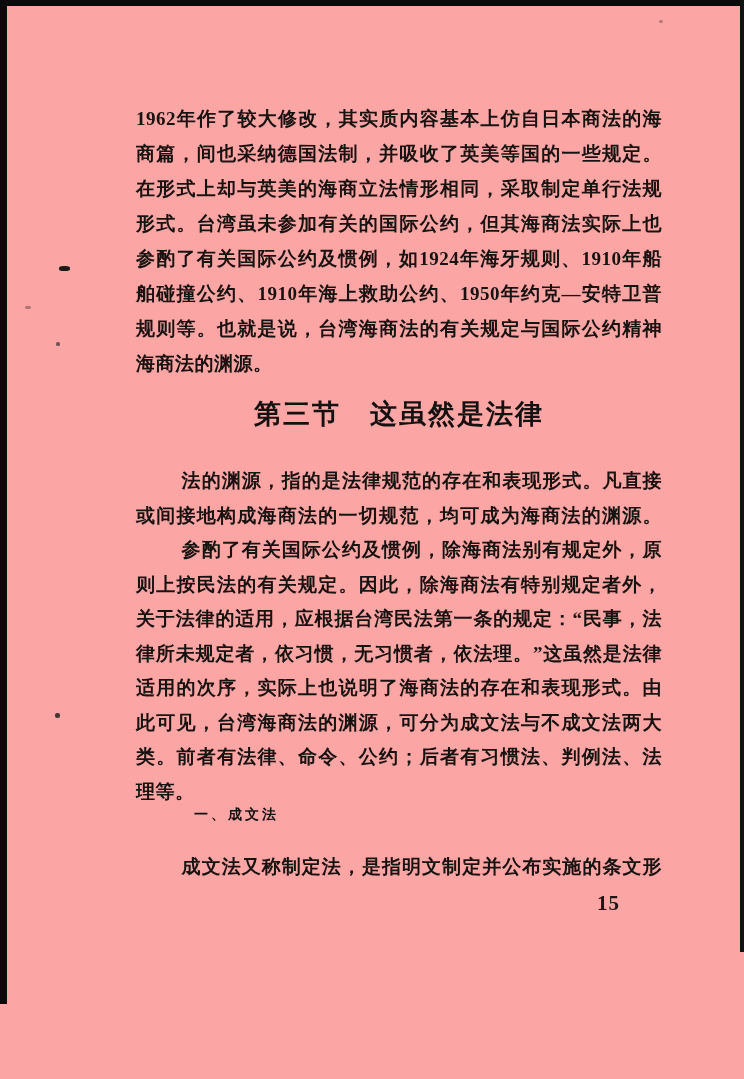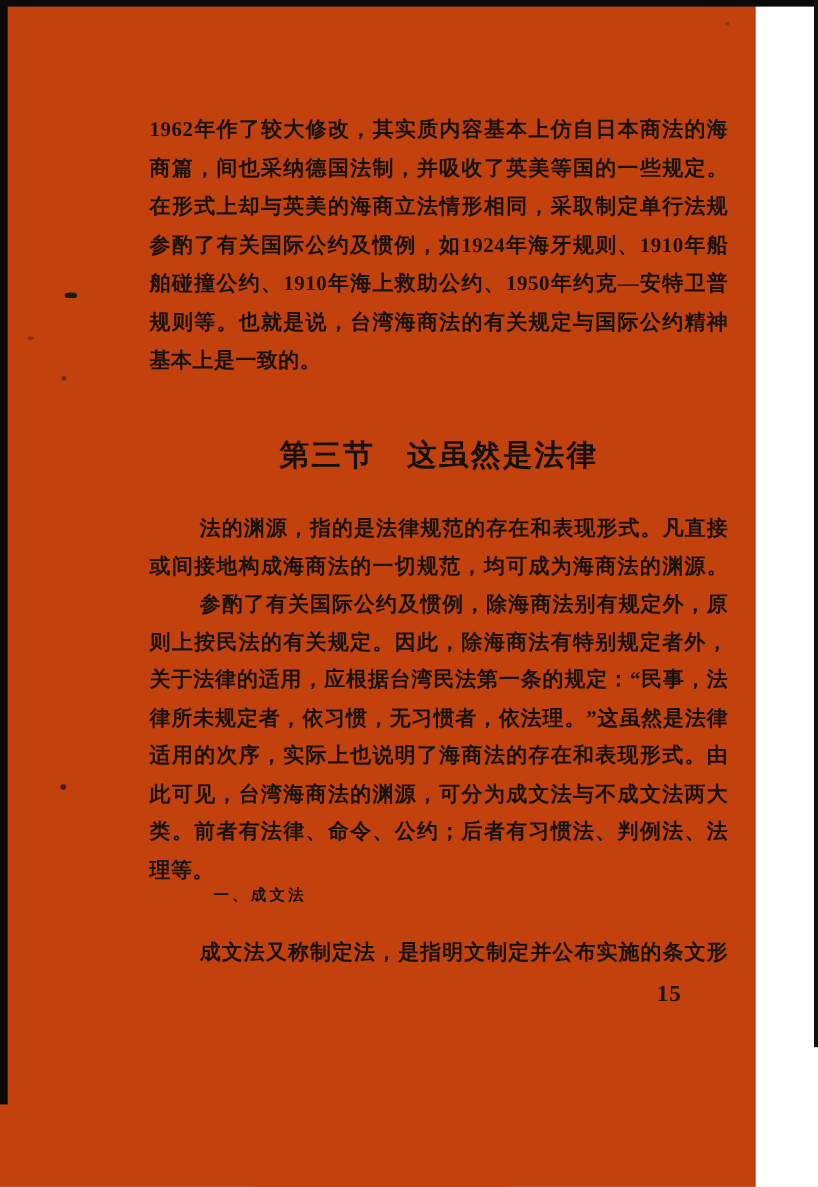--- a/index.html
+++ b/index.html
@@ -4,22 +4,22 @@
 <style>
   html,body{margin:0;padding:0;}
   body{
     width:744px;height:1079px;
     background:#ffffff;
     font-family:"Liberation Serif","DejaVu Serif",serif;
     overflow:hidden;
   }
   .page{
     position:relative;
-    width:687px;height:1079px;
-    background:#c2410c;
+    width:744px;height:1079px;
+    background:#fca5a5;
     color:#161310;
   }
   
   .edge-top{position:absolute;left:0;top:0;width:744px;height:6px;background:#0a0a0a;}
   .edge-left{position:absolute;left:0;top:0;width:7px;height:1004px;background:#0a0a0a;}
   .edge-right{position:absolute;left:740px;top:0;width:4px;height:952px;background:#121212;}
   .speck{position:absolute;background:#1c1a17;border-radius:40%;}
 
   .content{
     position:absolute;
@@ -73,24 +73,25 @@
   <div class="speck" style="left:56px;top:342px;width:4px;height:4px;opacity:.6;"></div>
   <div class="speck" style="left:55px;top:713px;width:5px;height:5px;opacity:.8;"></div>
   <div class="speck" style="left:659px;top:20px;width:4px;height:3px;opacity:.3;"></div>
 
   <div class="content">
 
     <div class="para p1" style="top:101px">
       <div class="line">1962年作了较大修改，其实质内容基本上仿自日本商法的海</div>
       <div class="line">商篇，间也采纳德国法制，并吸收了英美等国的一些规定。</div>
       <div class="line">在形式上却与英美的海商立法情形相同，采取制定单行法规</div>
+      <div class="line">形式。台湾虽未参加有关的国际公约，但其海商法实际上也</div>
       <div class="line">参酌了有关国际公约及惯例，如1924年海牙规则、1910年船</div>
       <div class="line">舶碰撞公约、1910年海上救助公约、1950年约克—安特卫普</div>
       <div class="line">规则等。也就是说，台湾海商法的有关规定与国际公约精神</div>
-      <div class="line short">基本上是一致的。</div>
+      <div class="line short">海商法的渊源。</div>
     </div>
 
     <h2 class="heading" style="top:394px">第三节　这虽然是法律</h2>
 
     <div class="para p2" style="top:464px">
       <div class="line indent">法的渊源，指的是法律规范的存在和表现形式。凡直接</div>
       <div class="line">或间接地构成海商法的一切规范，均可成为海商法的渊源。</div>
     </div>
 
     <div class="para p3" style="top:533px">

